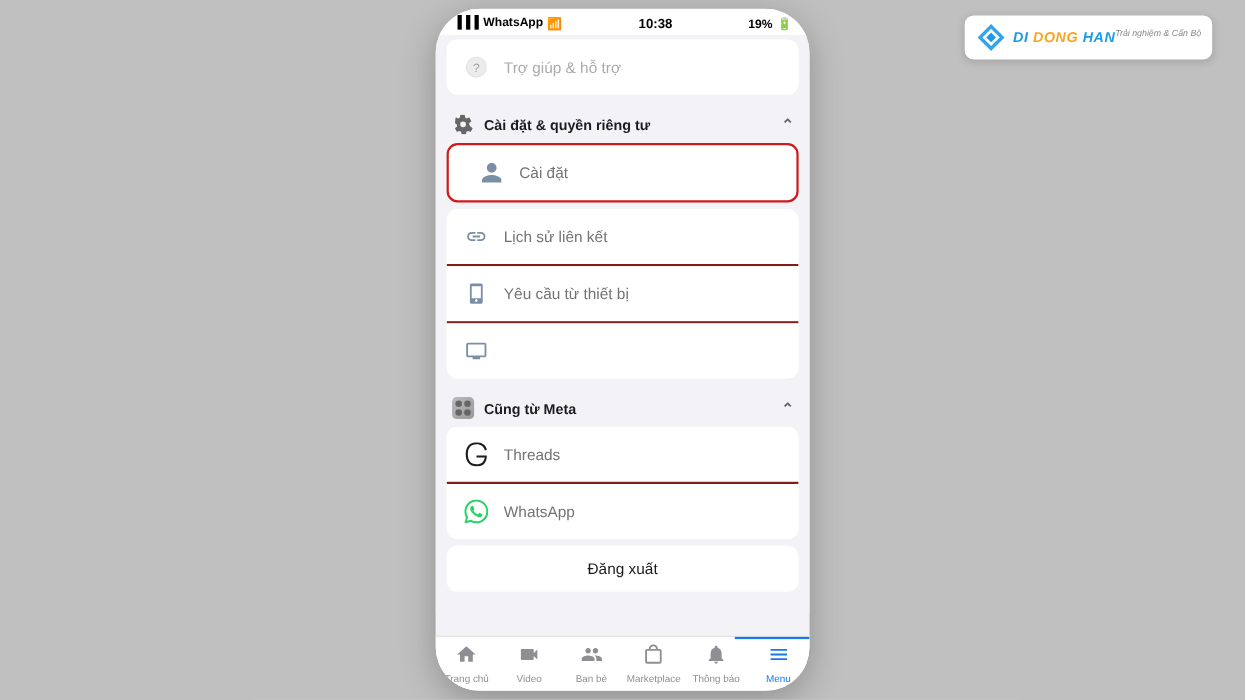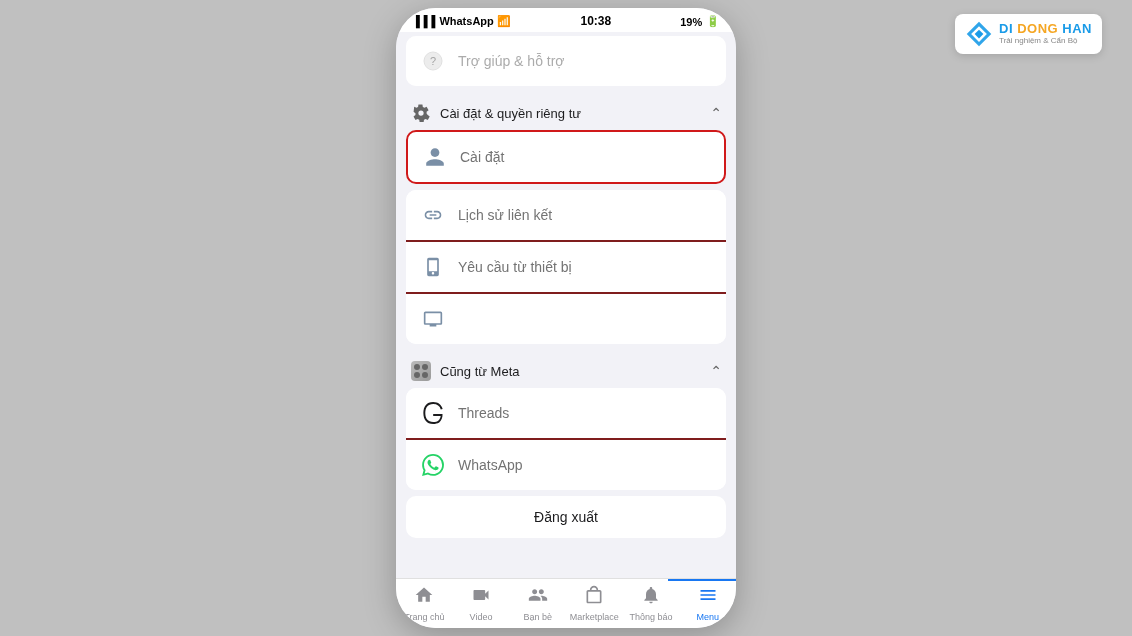--- a/index.html
+++ b/index.html
@@ -49,21 +49,21 @@
     }
     .content::-webkit-scrollbar { display: none; }
 
     
     .section-header {
       display: flex;
       align-items: center;
       justify-content: space-between;
       padding: 10px 14px 6px;
       font-size: 13px;
-      font-weight: 400;
+      font-weight: 700;
       color: #1c1c1e;
     }
     .section-header-left {
       display: flex;
       align-items: center;
       gap: 8px;
     }
     .section-icon {
       width: 22px;
       height: 22px;
@@ -101,21 +101,21 @@
     .menu-item-text {
       font-size: 14px;
       color: #737373;
     }
 
     
     .highlighted-item {
       display: flex;
       align-items: center;
       gap: 12px;
-      padding: 12px 14px;
+      padding: 12px 26px;
       background: #fff;
       border: 2px solid #d0191a;
       border-radius: 10px;
       margin: 0 10px 6px;
       font-size: 14px;
       color: #1c1c1e;
     }
 
     
     .logout-btn {
@@ -183,22 +183,23 @@
       align-items: center;
       gap: 6px;
       box-shadow: 0 2px 8px rgba(0,0,0,0.15);
     }
     .logo-diamond {
       width: 28px;
       height: 28px;
     }
     .logo-text-container {
       display: flex;
-      flex-direction: column;
+      flex-direction: row;
       line-height: 1.1;
+      font-style: italic;
     }
     .logo-main {
       font-size: 13px;
       font-weight: 800;
       color: #1a1a1a;
       letter-spacing: 0.5px;
     }
     .logo-main span.di { color: #1a9be8; }
     .logo-main span.dong { color: #f5a623; }
     .logo-main span.han { color: #1a9be8; }

